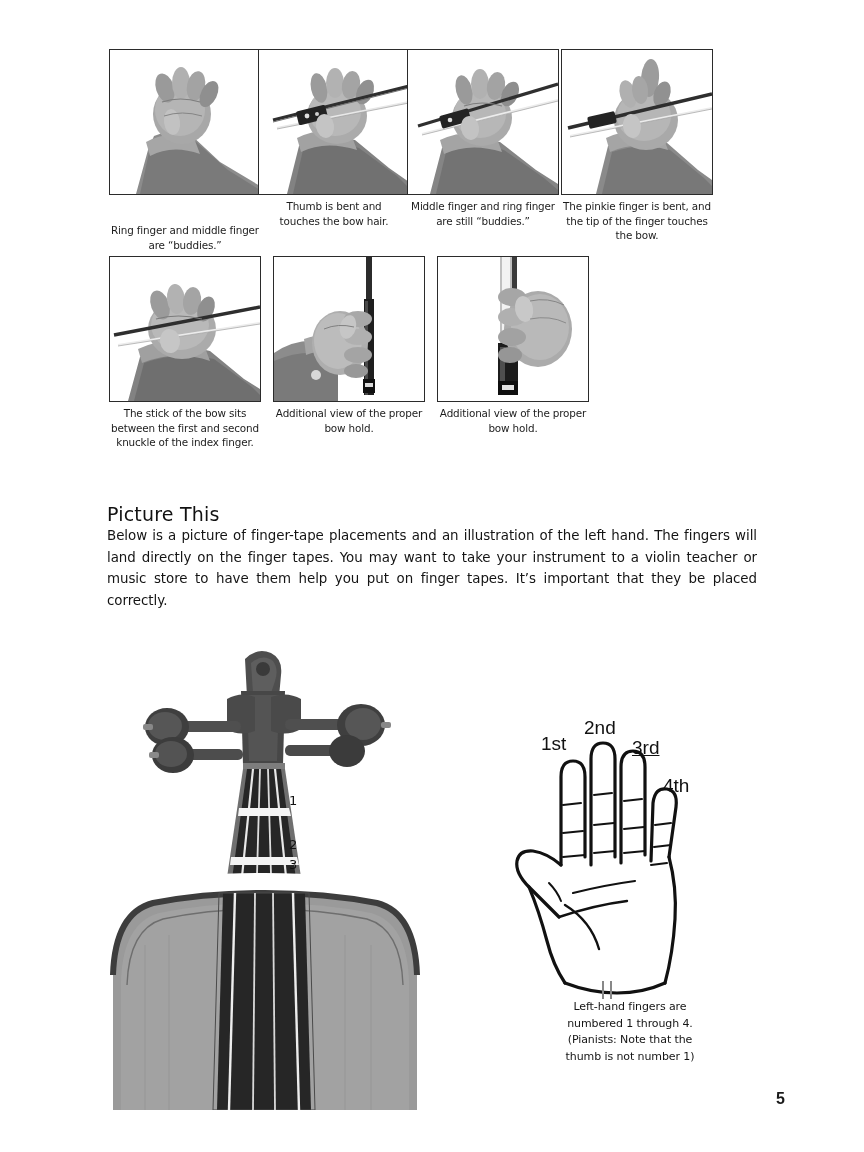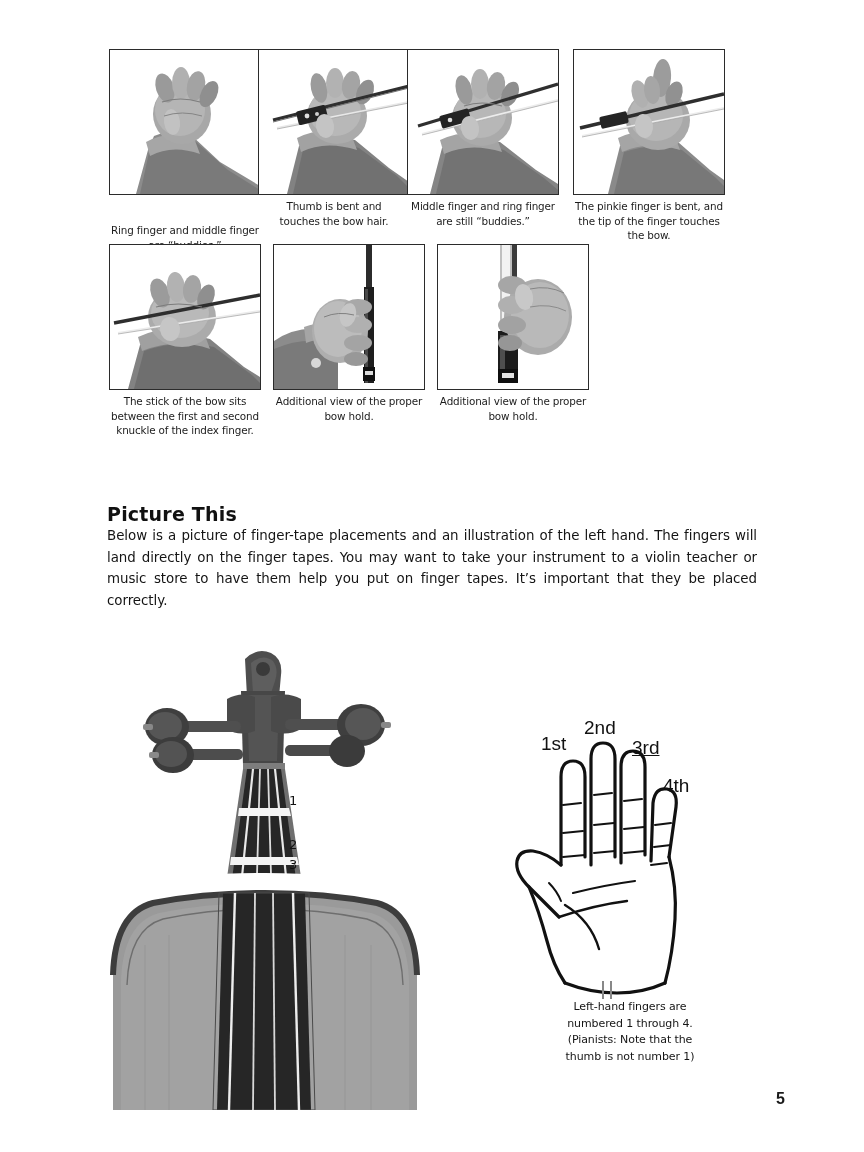--- a/index.html
+++ b/index.html
@@ -54,21 +54,21 @@
     margin-top: 4px;
     letter-spacing: -0.15px;
   }
 
   
   #section-heading {
     position: absolute;
     left: 107px;
     top: 487px;
     font-size: 19px;
-    font-weight: bold;
+    font-weight: normal;
     letter-spacing: 0.2px;
     color: #111111;
   }
   #section-body {
     position: absolute;
     left: 107px;
     top: 512px;
     width: 650px;
     font-size: 13.4px;
     line-height: 21.5px;
@@ -190,21 +190,21 @@
             <circle cx="48" cy="66" r="2.4" fill="#e0e0e0"></circle>
             <circle cx="58" cy="64" r="2" fill="#cfcfcf"></circle>
 
             <ellipse cx="66" cy="76" rx="9" ry="12" fill="#c4c4c4" transform="rotate(-10 66 76)"></ellipse>
           </svg>
         </div>
       </div>
       <div class="caption">Thumb is bent and touches the bow hair.</div>
     </div>
 
-    <div class="photo-cell" style="width:152px; margin-right:12px;">
+    <div class="photo-cell" style="width:152px; ">
       <div class="photo-frame" style="width:152px;height:146px;">
         <div class="photo-inner">
           <svg width="150" height="144" viewBox="0 0 150 144">
             <rect width="150" height="144" fill="#ffffff"></rect>
             <path d="M34 98 Q62 84 92 92 L128 120 L150 134 L150 144 L22 144 Z" fill="#858585"></path>
             <path d="M38 102 Q66 92 96 100 L136 128 L150 140 L150 144 L28 144 Z" fill="#737373"></path>
             <path d="M32 90 Q58 78 88 86 L94 102 Q62 92 36 104 Z" fill="#a4a4a4"></path>
             <ellipse cx="74" cy="68" rx="30" ry="28" fill="#aaaaaa"></ellipse>
             <ellipse cx="72" cy="64" rx="26" ry="24" fill="#b7b7b7"></ellipse>
             <ellipse cx="56" cy="40" rx="8" ry="15" fill="#9a9a9a" transform="rotate(-14 56 40)"></ellipse>
@@ -244,21 +244,21 @@
             <line x1="8" y1="87" x2="150" y2="59" stroke="#a0a0a0" stroke-width="0.7"></line>
             <rect x="26" y="64" width="28" height="12" rx="2" fill="#242424" transform="rotate(-13 40 70)"></rect>
             <ellipse cx="70" cy="76" rx="9" ry="12" fill="#c5c5c5" transform="rotate(-8 70 76)"></ellipse>
           </svg>
         </div>
       </div>
       <div class="caption">The pinkie finger is bent, and the tip of the finger touches the bow.</div>
     </div>
   </div>
 
-  <div class="photo-row" id="photo-row-2" style="left:109px; top:244px;">
+  <div class="photo-row" id="photo-row-2" style="left:109px; top:256px;">
 
     <div class="photo-cell" style="width:152px; margin-right:12px;">
       <div class="photo-frame" style="width:152px;height:146px;">
         <div class="photo-inner">
           <svg width="150" height="144" viewBox="0 0 150 144">
             <rect width="150" height="144" fill="#ffffff"></rect>
             <path d="M30 100 Q64 84 100 94 L134 122 L150 132 L150 144 L18 144 Z" fill="#828282"></path>
             <path d="M34 106 Q68 94 104 102 L142 130 L150 138 L150 144 L24 144 Z" fill="#6f6f6f"></path>
             <path d="M28 92 Q58 78 94 88 L100 104 Q66 92 32 106 Z" fill="#a0a0a0"></path>
             <ellipse cx="72" cy="72" rx="34" ry="30" fill="#ababab"></ellipse>

